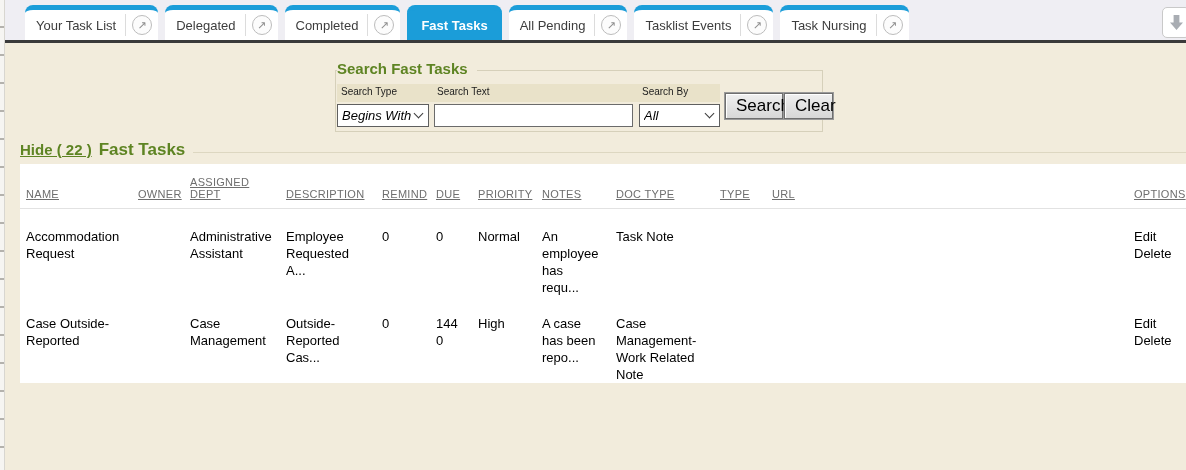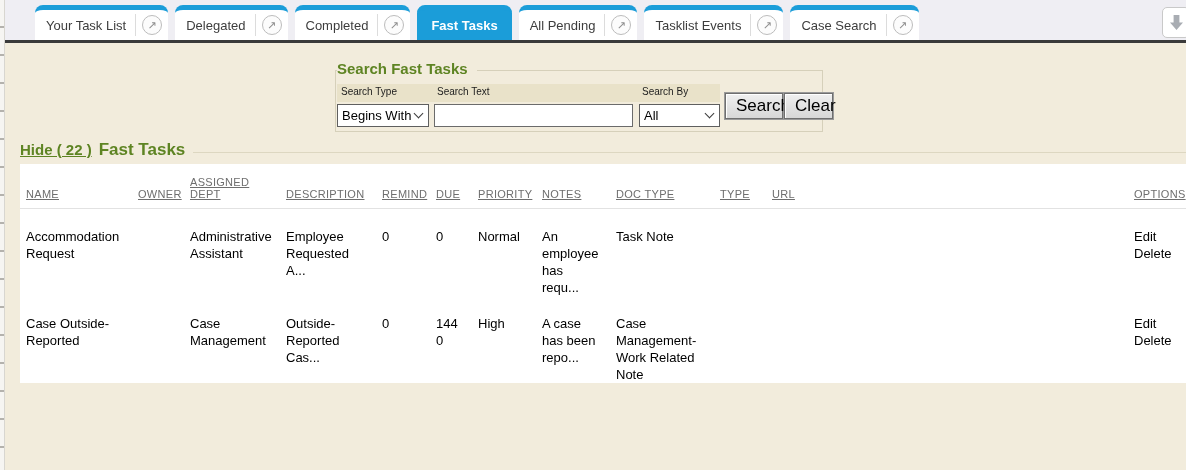--- a/index.html
+++ b/index.html
@@ -20,21 +20,21 @@
     z-index: 30;
   }
 
   
   .tabbar {
     position: absolute; left: 0; top: 0; right: 0; height: 40px;
     background: #efeef3;
     z-index: 10;
   }
   .tabs {
-    position: absolute; left: 35px; bottom: 0; display: flex; gap: 7px; align-items: flex-end;
+    position: absolute; left: 25px; bottom: 0; display: flex; gap: 7px; align-items: flex-end;
   }
   .tab {
     height: 35px;
     background: #ffffff;
     border-top: 5px solid #1b9dd9;
     border-radius: 8px 8px 0 0;
     display: flex; align-items: center;
     padding: 0 6px 0 11px;
     cursor: pointer;
   }
@@ -76,21 +76,21 @@
   .label-strip { position: absolute; left: 1px; top: 13px; width: 383px; height: 18px; background: #e9e2c9; }
   .flabel { position: absolute; top: 15px; font-size: 10px; color: #1c1c1c; white-space: nowrap; }
   .flabel.l1 { left: 5px; }
   .flabel.l2 { left: 101px; }
   .flabel.l3 { left: 306px; }
   .selectbox {
     position: absolute; top: 33px; height: 23px; background: #ffffff;
     border: 1px solid #5f5f5f; display: flex; align-items: center;
     padding: 0 4px; font-size: 13px; color: #000; cursor: pointer;
   }
-  .selectbox .sval { flex: 1; white-space: nowrap; overflow: hidden; }
+  .selectbox .sval { flex: 1; white-space: nowrap; overflow: hidden; font-style: italic; }
   .chev {
     width: 7px; height: 7px; border-right: 1.6px solid #3c3c3c; border-bottom: 1.6px solid #3c3c3c;
     transform: rotate(45deg); margin: -4px 2px 0 4px; flex: none;
   }
   .selectbox.s1 { left: 1px; width: 92px; }
   .selectbox.s2 { left: 303px; width: 81px; }
   .tinput {
     position: absolute; left: 98px; top: 33px; width: 199px; height: 23px;
     border: 1px solid #6b6b6b; background: #ffffff; font-size: 13px; padding: 0 4px;
     font-family: "Liberation Sans", "DejaVu Sans", sans-serif;
@@ -179,21 +179,21 @@
 
       <div class="tab">
         <span class="tab-label">Tasklist Events</span>
         <span class="tab-sep"></span>
         <span class="tab-icon">
             <span>↗</span>
           </span>
       </div>
 
       <div class="tab">
-        <span class="tab-label">Case Search</span>
+        <span class="tab-label">Task Nursing</span>
         <span class="tab-sep"></span>
         <span class="tab-icon">
             <span>↗</span>
           </span>
       </div>
 
     </div>
 
     <div class="scroll-btn">
       <svg width="15" height="17" viewBox="0 0 15 17">

